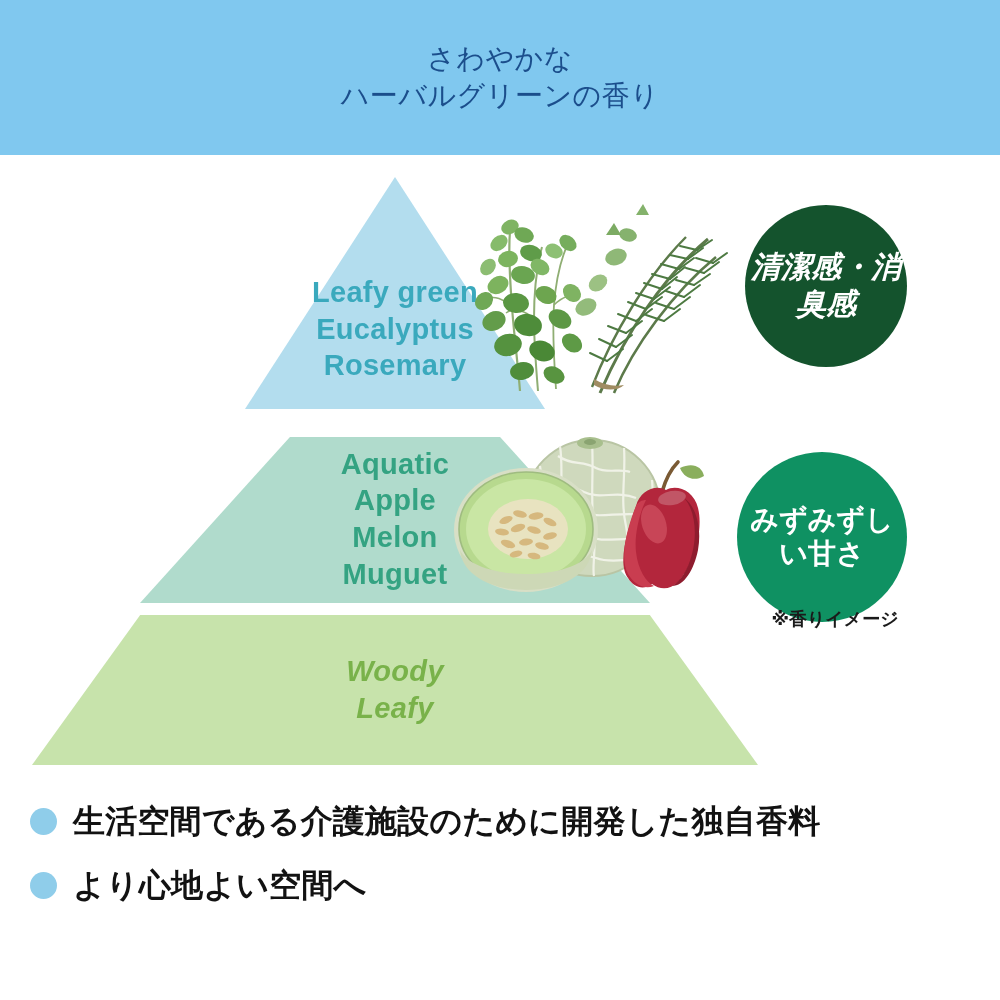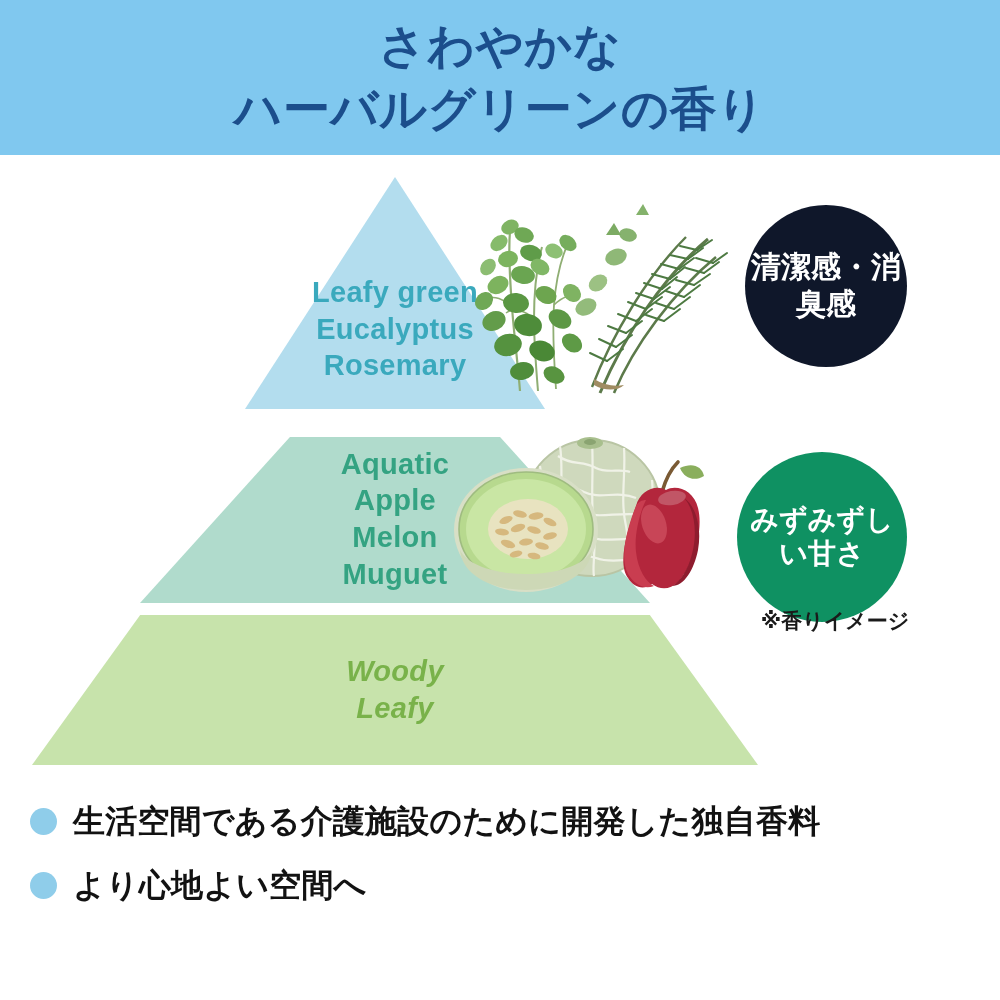--- a/index.html
+++ b/index.html
@@ -27,22 +27,22 @@
     width: 1000px;
     height: 155px;
     background: #80c8ef;
     display: flex;
     flex-direction: column;
     align-items: center;
     justify-content: center;
   }
   .header-line {
     color: #1b4e8c;
-    font-weight: 700;
-    font-size: 47px;
+    font-weight: 400;
+    font-size: 28px;
     line-height: 1.32;
     letter-spacing: 0.5px;
     text-align: center;
     white-space: nowrap;
   }
 
   
   .pyramid {
     position: absolute;
     left: 0;
@@ -154,39 +154,40 @@
     color: #ffffff;
     font-weight: 700;
     line-height: 1.22;
     z-index: 6;
   }
   .badge-clean {
     left: 745px;
     top: 205px;
     width: 162px;
     height: 162px;
-    background: #0f172a;
+    background: #14532d;
     font-size: 30px;
+    font-style: italic;
   }
   .badge-sweet {
     left: 737px;
     top: 452px;
     width: 170px;
     height: 170px;
     background: #0f9162;
     font-size: 28px;
   }
   .note {
     position: absolute;
     left: 745px;
     top: 607px;
     width: 180px;
     text-align: center;
     color: #1a1a1a;
-    font-size: 21px;
+    font-size: 18px;
     font-weight: 700;
     z-index: 6;
   }
 
   
   .bullets {
     position: absolute;
     left: 30px;
     top: 800px;
     width: 950px;

